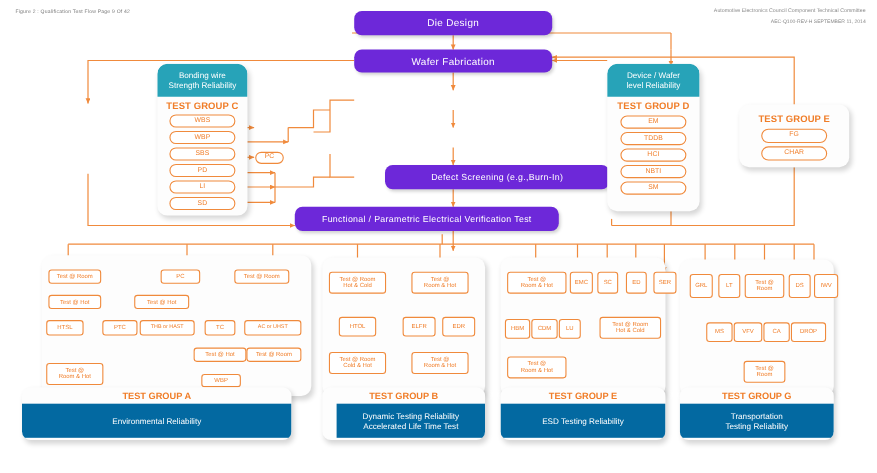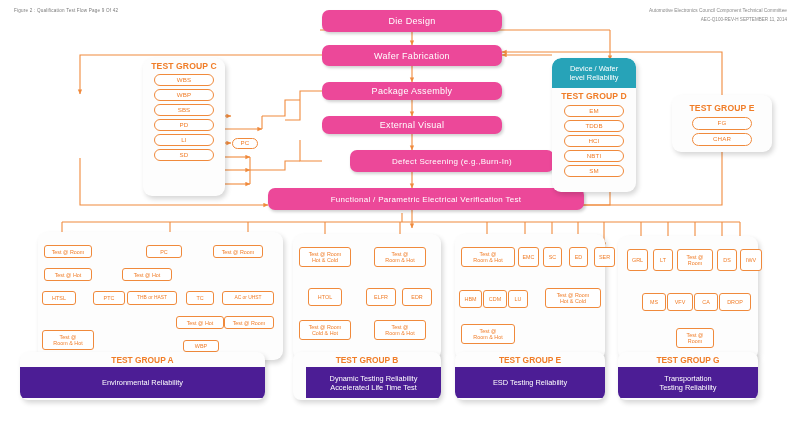--- a/index.html
+++ b/index.html
@@ -8,21 +8,21 @@
   #stage{position:absolute;left:0;top:0;width:797px;height:430px;}
 
   .abs{position:absolute;box-sizing:border-box;}
 
   
   .hdr-left{left:14px;top:8px;font-size:4.6px;color:#7a7a7a;letter-spacing:.2px;white-space:nowrap;}
   .hdr-r1{right:10px;top:8px;font-size:4.8px;color:#8a8a8a;white-space:nowrap;text-align:right;}
   .hdr-r2{right:10px;top:17px;font-size:4.6px;color:#8a8a8a;white-space:nowrap;text-align:right;}
 
   
-  .teal{background:#ec4899;color:#fff;border-radius:7px;display:flex;align-items:center;
+  .teal{background:#6d28d9;color:#fff;border-radius:7px;display:flex;align-items:center;
         justify-content:center;text-align:center;font-size:9px;letter-spacing:.3px;
         box-shadow:1.5px 2px 3px rgba(0,0,0,.18);}
   .teal.small{font-size:8px;}
 
   
   .panel{background:#fdfdfd;border-radius:9px;box-shadow:2px 3px 5px rgba(0,0,0,.16);}
   .panel-hdr{background:#27a3b8;color:#fff;border-radius:9px 9px 0 0;font-size:7.4px;
              line-height:9px;text-align:center;display:flex;align-items:center;
              justify-content:center;padding:2px 3px;}
 
@@ -33,21 +33,21 @@
         display:flex;align-items:center;justify-content:center;text-align:center;
         background:#fff;letter-spacing:.1px;line-height:6.4px;}
   .rect{border:1.1px solid #f08a3c;border-radius:3px;color:#f07d28;font-size:5.4px;
         display:flex;align-items:center;justify-content:center;text-align:center;
         background:#fff;line-height:6px;padding:0 1px;}
   .rect.tiny{font-size:4.9px;line-height:5.4px;}
 
   
   .cap-wrap{background:#fdfdfd;border-radius:8px;box-shadow:2px 3px 5px rgba(0,0,0,.16);overflow:hidden;}
   .cap-title{color:#f07d28;font-weight:bold;font-size:8.4px;text-align:center;padding-top:3px;}
-  .cap-body{background:#4c1d95;color:#fff;font-size:7.4px;
+  .cap-body{background:#0369a1;color:#fff;font-size:7.4px;
             display:flex;align-items:center;justify-content:center;line-height:9px;}
 
   svg.lines{position:absolute;left:0;top:0;width:797px;height:430px;pointer-events:none;}
   .ln{stroke:#f08a3c;stroke-width:1.1;fill:none;}
 </style>
 </head>
 <body>
 
 <div id="stage">
 
@@ -167,27 +167,29 @@
     <path class="ln" d="M736,311 L736,320"></path>
     <path class="ln" d="M695,320 L695,328" marker-end="url(#ar)"></path>
   </svg>
 
   <div class="abs hdr-left">Figure 2 : Qualification Test Flow   Page 9 Of 42</div>
   <div class="abs hdr-r1">Automotive Electronics Council   Component Technical Committee</div>
   <div class="abs hdr-r2">AEC-Q100-REV-H   SEPTEMBER 11, 2014</div>
 
   <div class="abs teal" style="left:322px;top:10px;width:180px;height:22px;">Die Design</div>
   <div class="abs teal" style="left:322px;top:45px;width:180px;height:21px;">Wafer Fabrication</div>
-  <div class="abs teal" style="left:322px;top:82px;width:180px;height:18px;">Package Assembly</div>
-  <div class="abs teal" style="left:322px;top:116px;width:180px;height:18px;">External Visual</div>
   <div class="abs teal small" style="left:310px;top:150px;width:204px;height:22px;margin-left:40px;">Defect Screening (e.g.,Burn-In)</div>
-  <div class="abs teal small" style="left:268px;top:188px;width:316px;height:22px;">Functional / Parametric Electrical Verification Test</div>
+  <div class="abs teal small" style="left:268px;top:188px;width:240px;height:22px;">Functional / Parametric Electrical Verification Test</div>
 
 
   <div class="abs panel" style="left:143px;top:58px;width:82px;height:138px;overflow:hidden;">
+    <div class="panel-hdr" style="height:26px;flex-direction:column;">
+      <span>Bonding wire</span>
+      <span>Strength Reliability</span>
+    </div>
     <div class="grp-title" style="margin-top:3px;">TEST GROUP C</div>
     <div class="pill" style="margin:3px auto 0;width:58px;height:10px;">WBS</div>
     <div class="pill" style="margin:3px auto 0;width:58px;height:10px;">WBP</div>
     <div class="pill" style="margin:3px auto 0;width:58px;height:10px;">SBS</div>
     <div class="pill" style="margin:3px auto 0;width:58px;height:10px;">PD</div>
     <div class="pill" style="margin:3px auto 0;width:58px;height:10px;">LI</div>
     <div class="pill" style="margin:3px auto 0;width:58px;height:10px;">SD</div>
   </div>
   <div class="abs pill" style="left:232px;top:138px;width:26px;height:11px;">PC</div>
 

